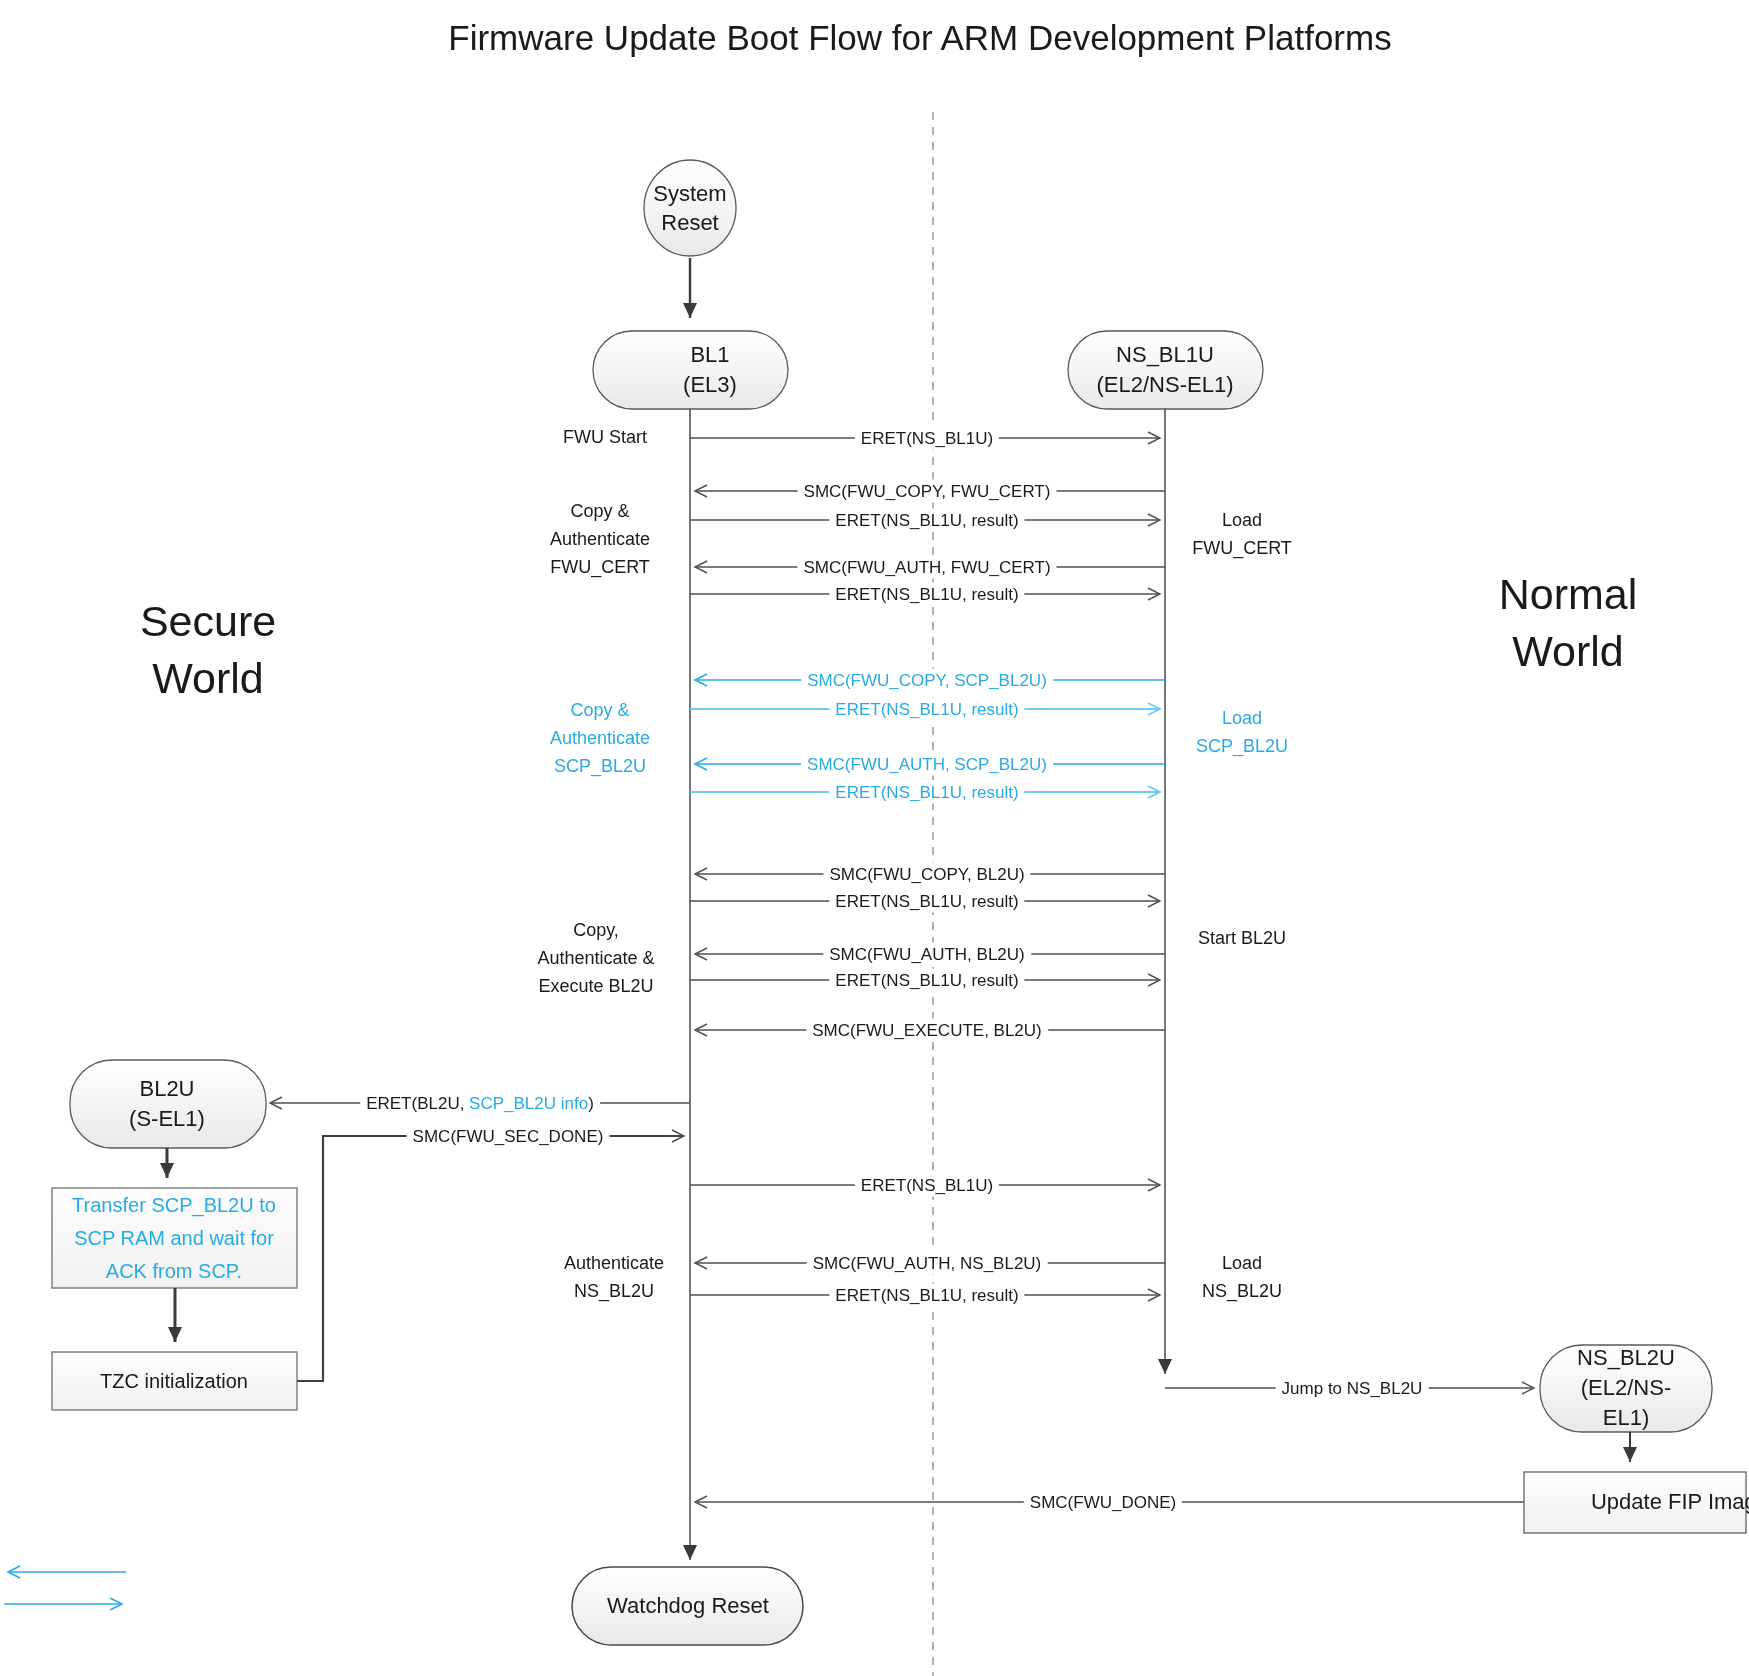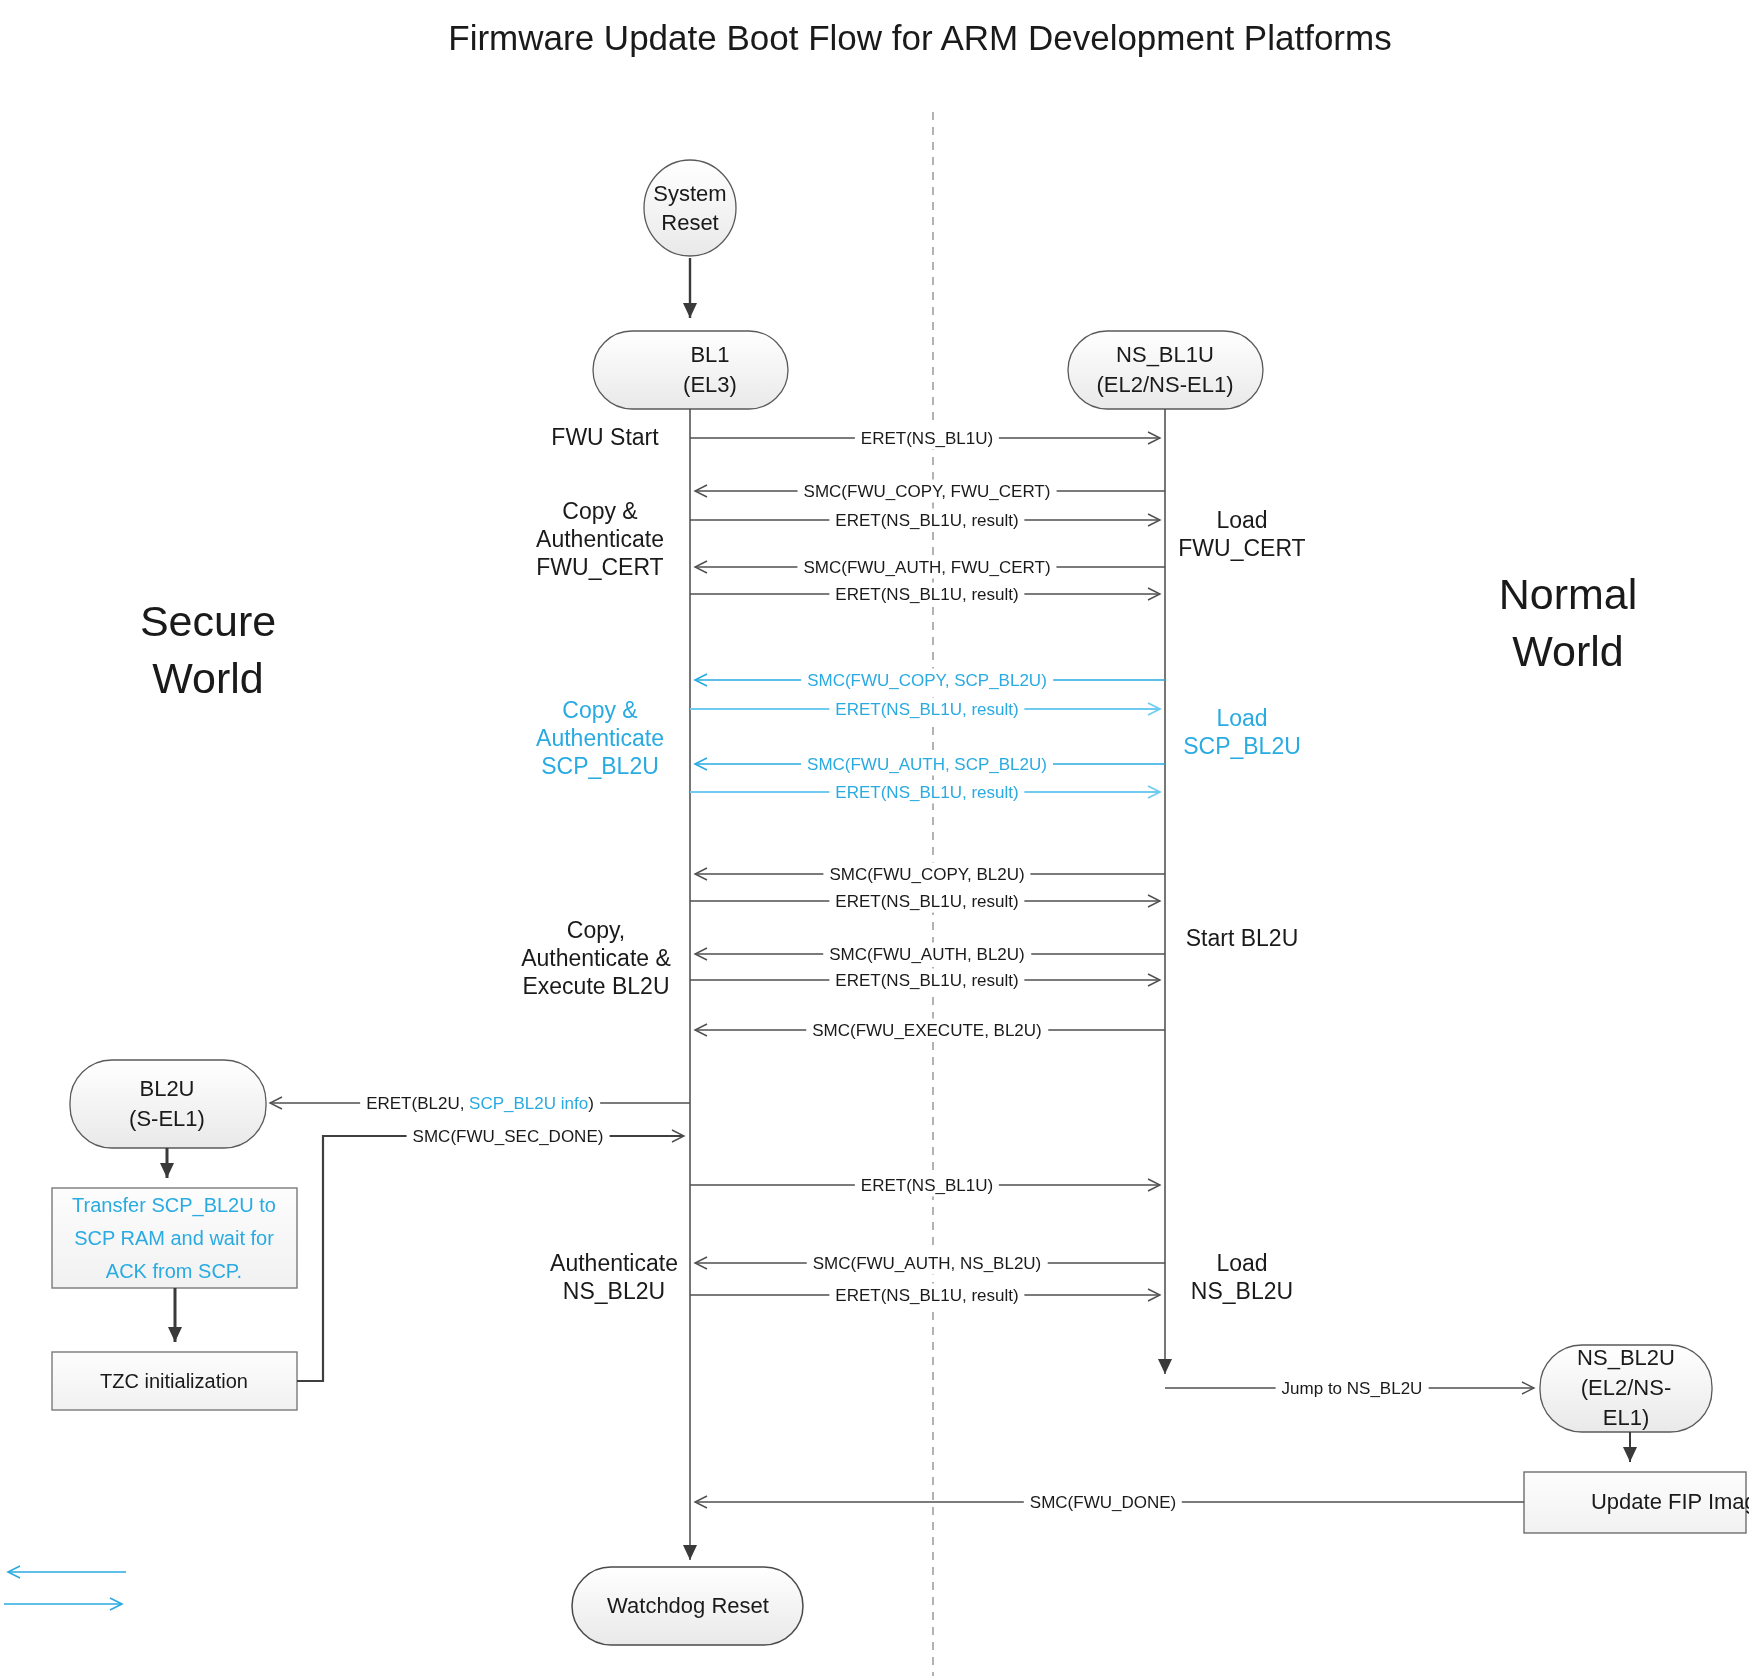--- a/index.html
+++ b/index.html
@@ -6,21 +6,21 @@
   .canvas {
     position:relative; width:1749px; height:1676px;
     font-family:"Liberation Sans","DejaVu Sans",sans-serif;
     color:#1a1a1a; overflow:hidden; background:#ffffff;
   }
   svg.layer { position:absolute; left:0; top:0; }
   .lbl { position:absolute; transform:translate(-50%,-50%); text-align:center; white-space:pre-line; }
   .title { font-size:35px; white-space:nowrap; }
   .big  { font-size:43px; line-height:57px; }
   .msg  { font-size:17px; line-height:23px; background:#ffffff; padding:0 6px; white-space:nowrap; }
-  .side { font-size:23px; line-height:28px; }
+  .side { font-size:18px; line-height:28px; }
   .node { font-size:22px; line-height:30px; }
   .nodesm { font-size:22px; line-height:29px; }
   .boxtext { font-size:20px; line-height:33px; }
   .tzc  { font-size:20px; line-height:24px; }
   .fip  { font-size:22px; line-height:26px; white-space:nowrap; }
   .legend { font-size:18px; line-height:29px; }
   .blue { color:#29ABE2; }
 </style>
 </head>
 <body>

